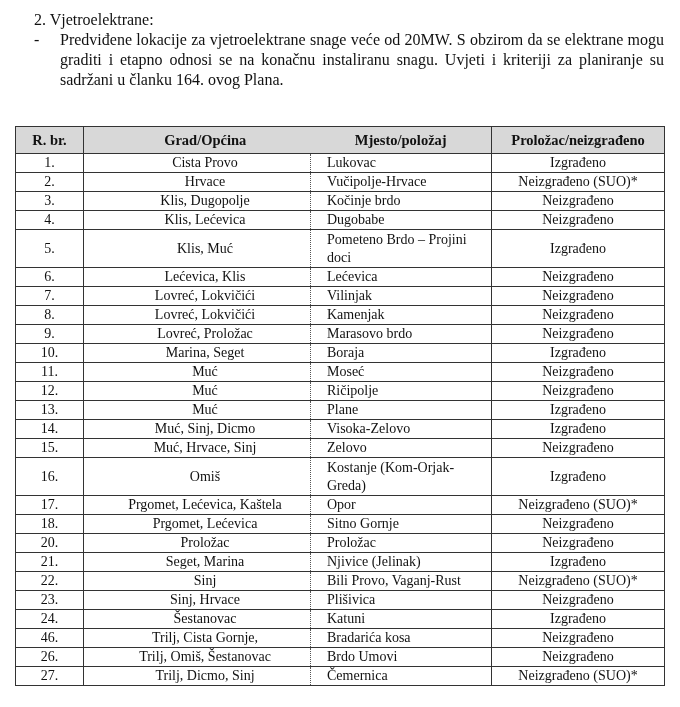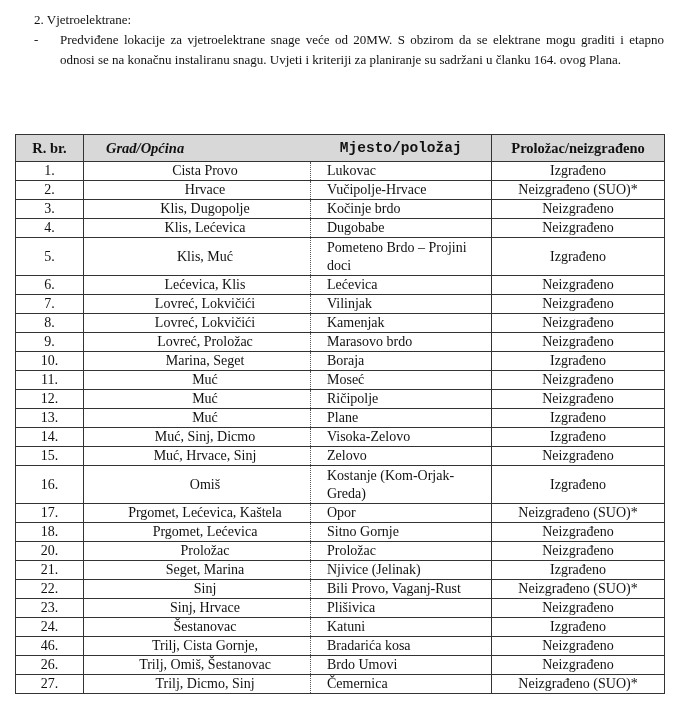--- a/index.html
+++ b/index.html
@@ -1,27 +1,27 @@
 <!DOCTYPE html>
 <html><head>
 <meta charset="utf-8">
 <style>
   html, body { margin:0; padding:0; background:#ffffff; }
   body { width:680px; height:707px; position:relative; font-family:"Liberation Serif", serif; color:#111; overflow:hidden; }
-  .intro { position:absolute; left:34px; top:10px; width:630px; font-size:13px; line-height:20px; }
+  .intro { position:absolute; left:34px; top:10px; width:630px; font-size:16px; line-height:20px; }
   .intro .heading { margin:0 0 0 0; }
   .intro .bullet { display:flex; }
   .intro .dash { width:26px; flex:none; padding-left:0px; }
   .intro .para { text-align:justify; }
-  table { position:absolute; left:15px; top:134px; width:650px; border-collapse:collapse; font-size:14px; }
+  table { position:absolute; left:15px; top:126px; width:650px; border-collapse:collapse; font-size:14px; }
   th, td { border:1px solid #333; padding:0 6px; height:18px; line-height:18px; }
   th { background:#d8d8d8; font-weight:bold; height:26px; font-size:14.5px; }
   th.c1, td.c1 { width:55px; text-align:center; }
-  th.c2 { text-align:left; padding-left:22px; border-right:none;font-style:italic; }
-  th.c3 { text-align:center; border-left:none;font-family:Liberation Mono, monospace; }
+  th.c2 { text-align:center; padding-left:22px; border-right:none; }
+  th.c3 { text-align:center; border-left:none; }
   td.c2 { width:198px; padding-left:22px; border-right:1px dotted #555;text-align:center; }
   td.c3 { width:158px; padding-left:16px; border-left:1px dotted #555; }
   th.c4, td.c4 { text-align:center; }
   td.tall { height:37px; line-height:18px; }
 </style>
 </head>
 <body>
 
 <div class="intro">
   <div class="heading">2. Vjetroelektrane:</div>

